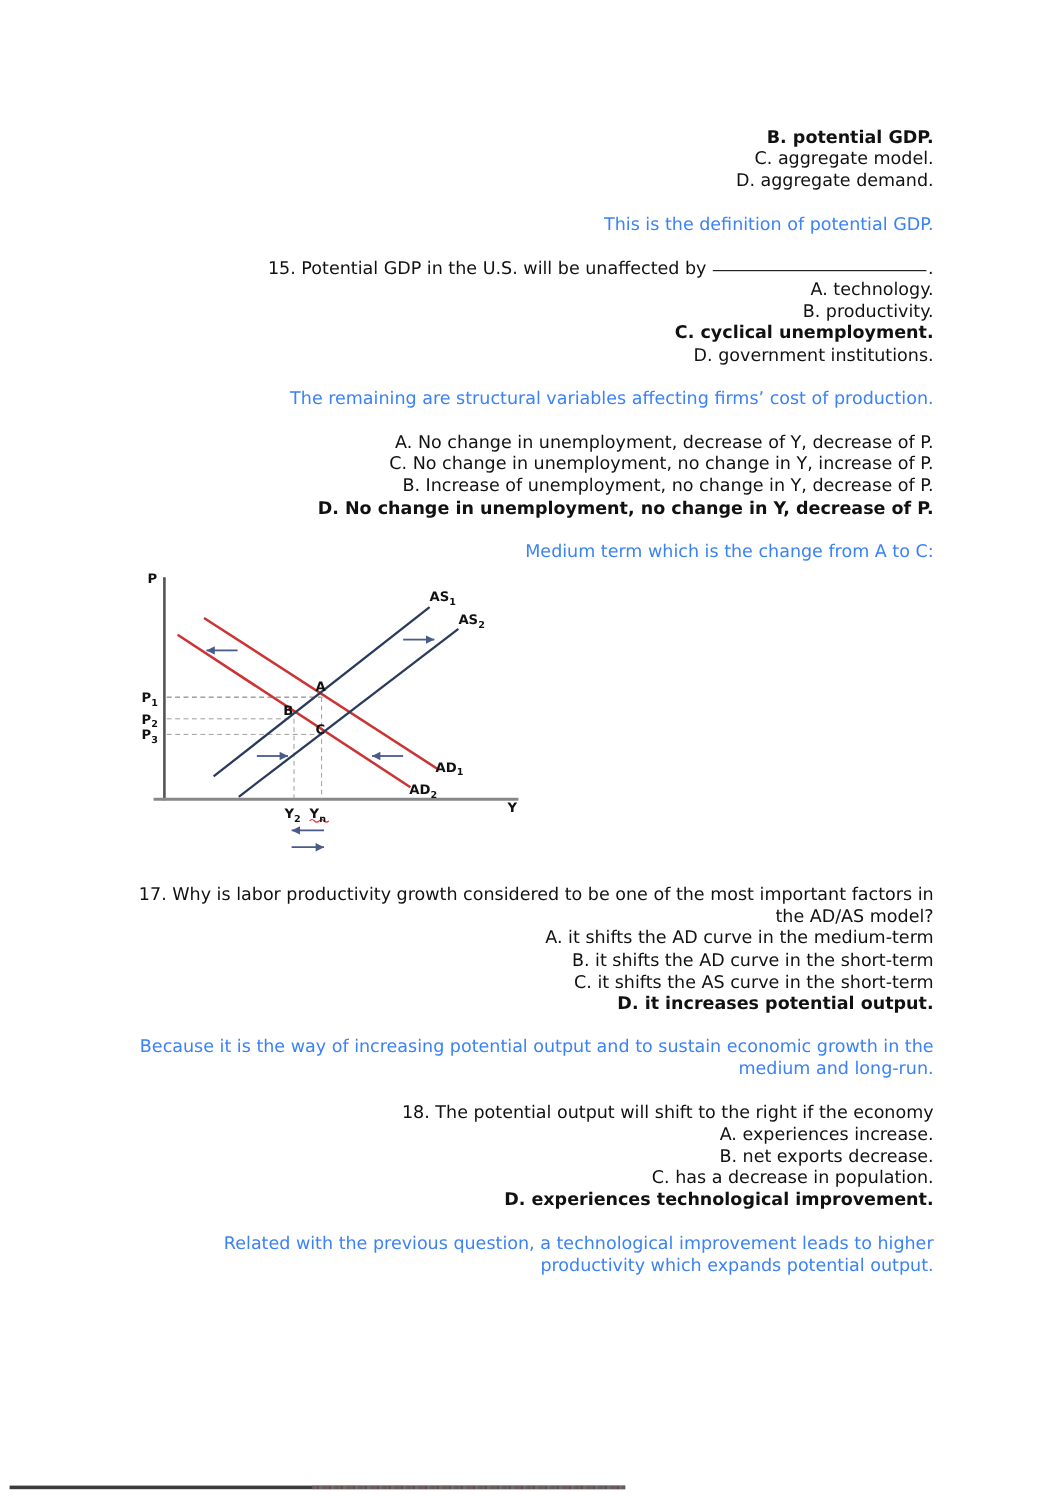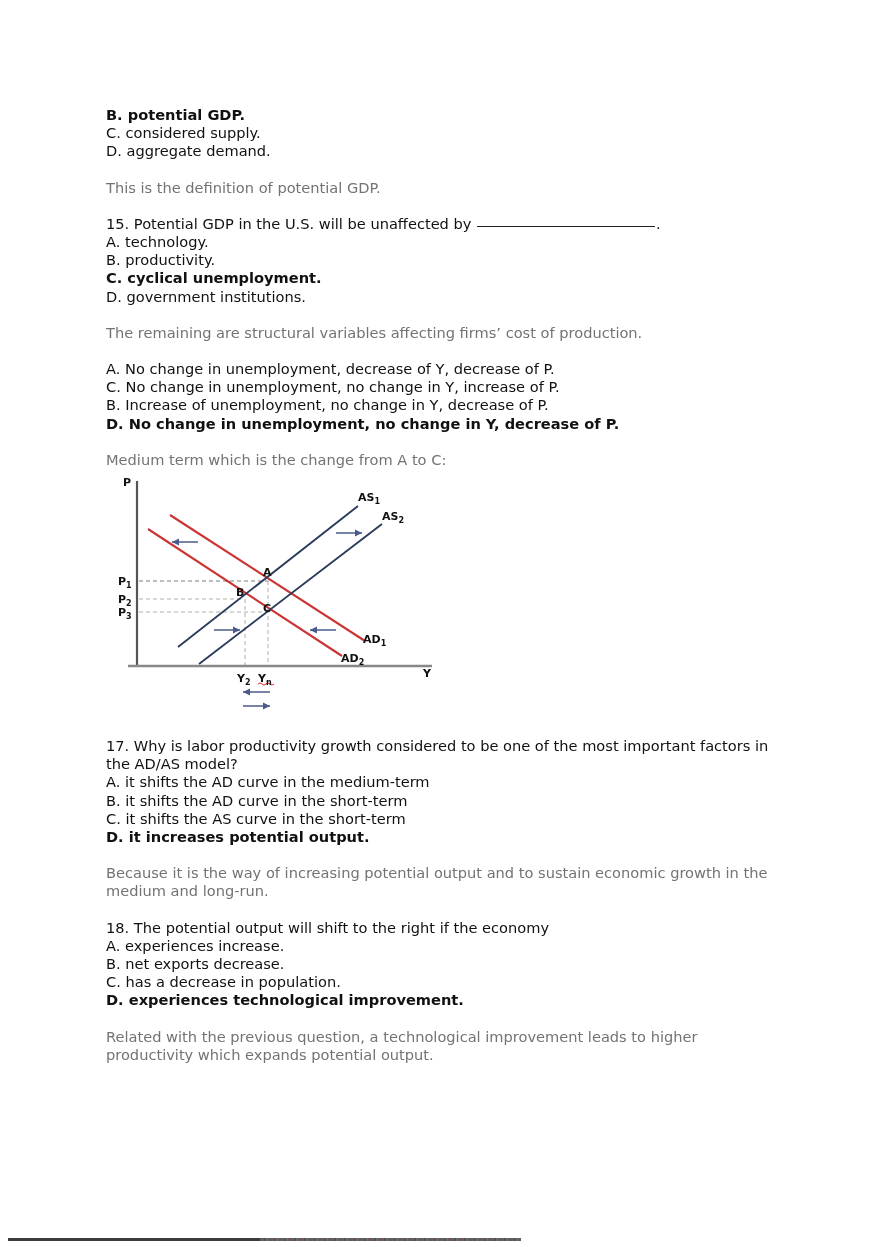--- a/index.html
+++ b/index.html
@@ -26,23 +26,24 @@
     position: absolute;
     left: 106px;
     top: 106px;
     width: 672px;
   }
   .line {
     font-size: 14.6px;
     line-height: 18.2px;
     white-space: pre-wrap;
     color: #111;
+    text-align: right;
   }
   .bold { font-weight: bold; }
-  .red { color: #737373; }
+  .red { color: #3b82f6; }
   .gap { height: 18px; }
   .gap-sm { height: 12px; }
   .blank-rule {
     display: inline-block;
     width: 178px;
     border-bottom: 1.4px solid #222;
     vertical-align: 2px;
     margin: 0 1px;
   }
 
@@ -83,21 +84,21 @@
   }
 </style>
 </head>
 <body>
 
 <div class="page">
   <div class="content">
 
     <div>
       <div class="line bold">B. potential GDP.</div>
-      <div class="line">C. considered supply.</div>
+      <div class="line">C. aggregate model.</div>
       <div class="line">D. aggregate demand.</div>
     </div>
 
     <div class="gap"></div>
 
     <div class="line red">This is the definition of potential GDP.</div>
 
     <div class="gap"></div>
 
     <div>

